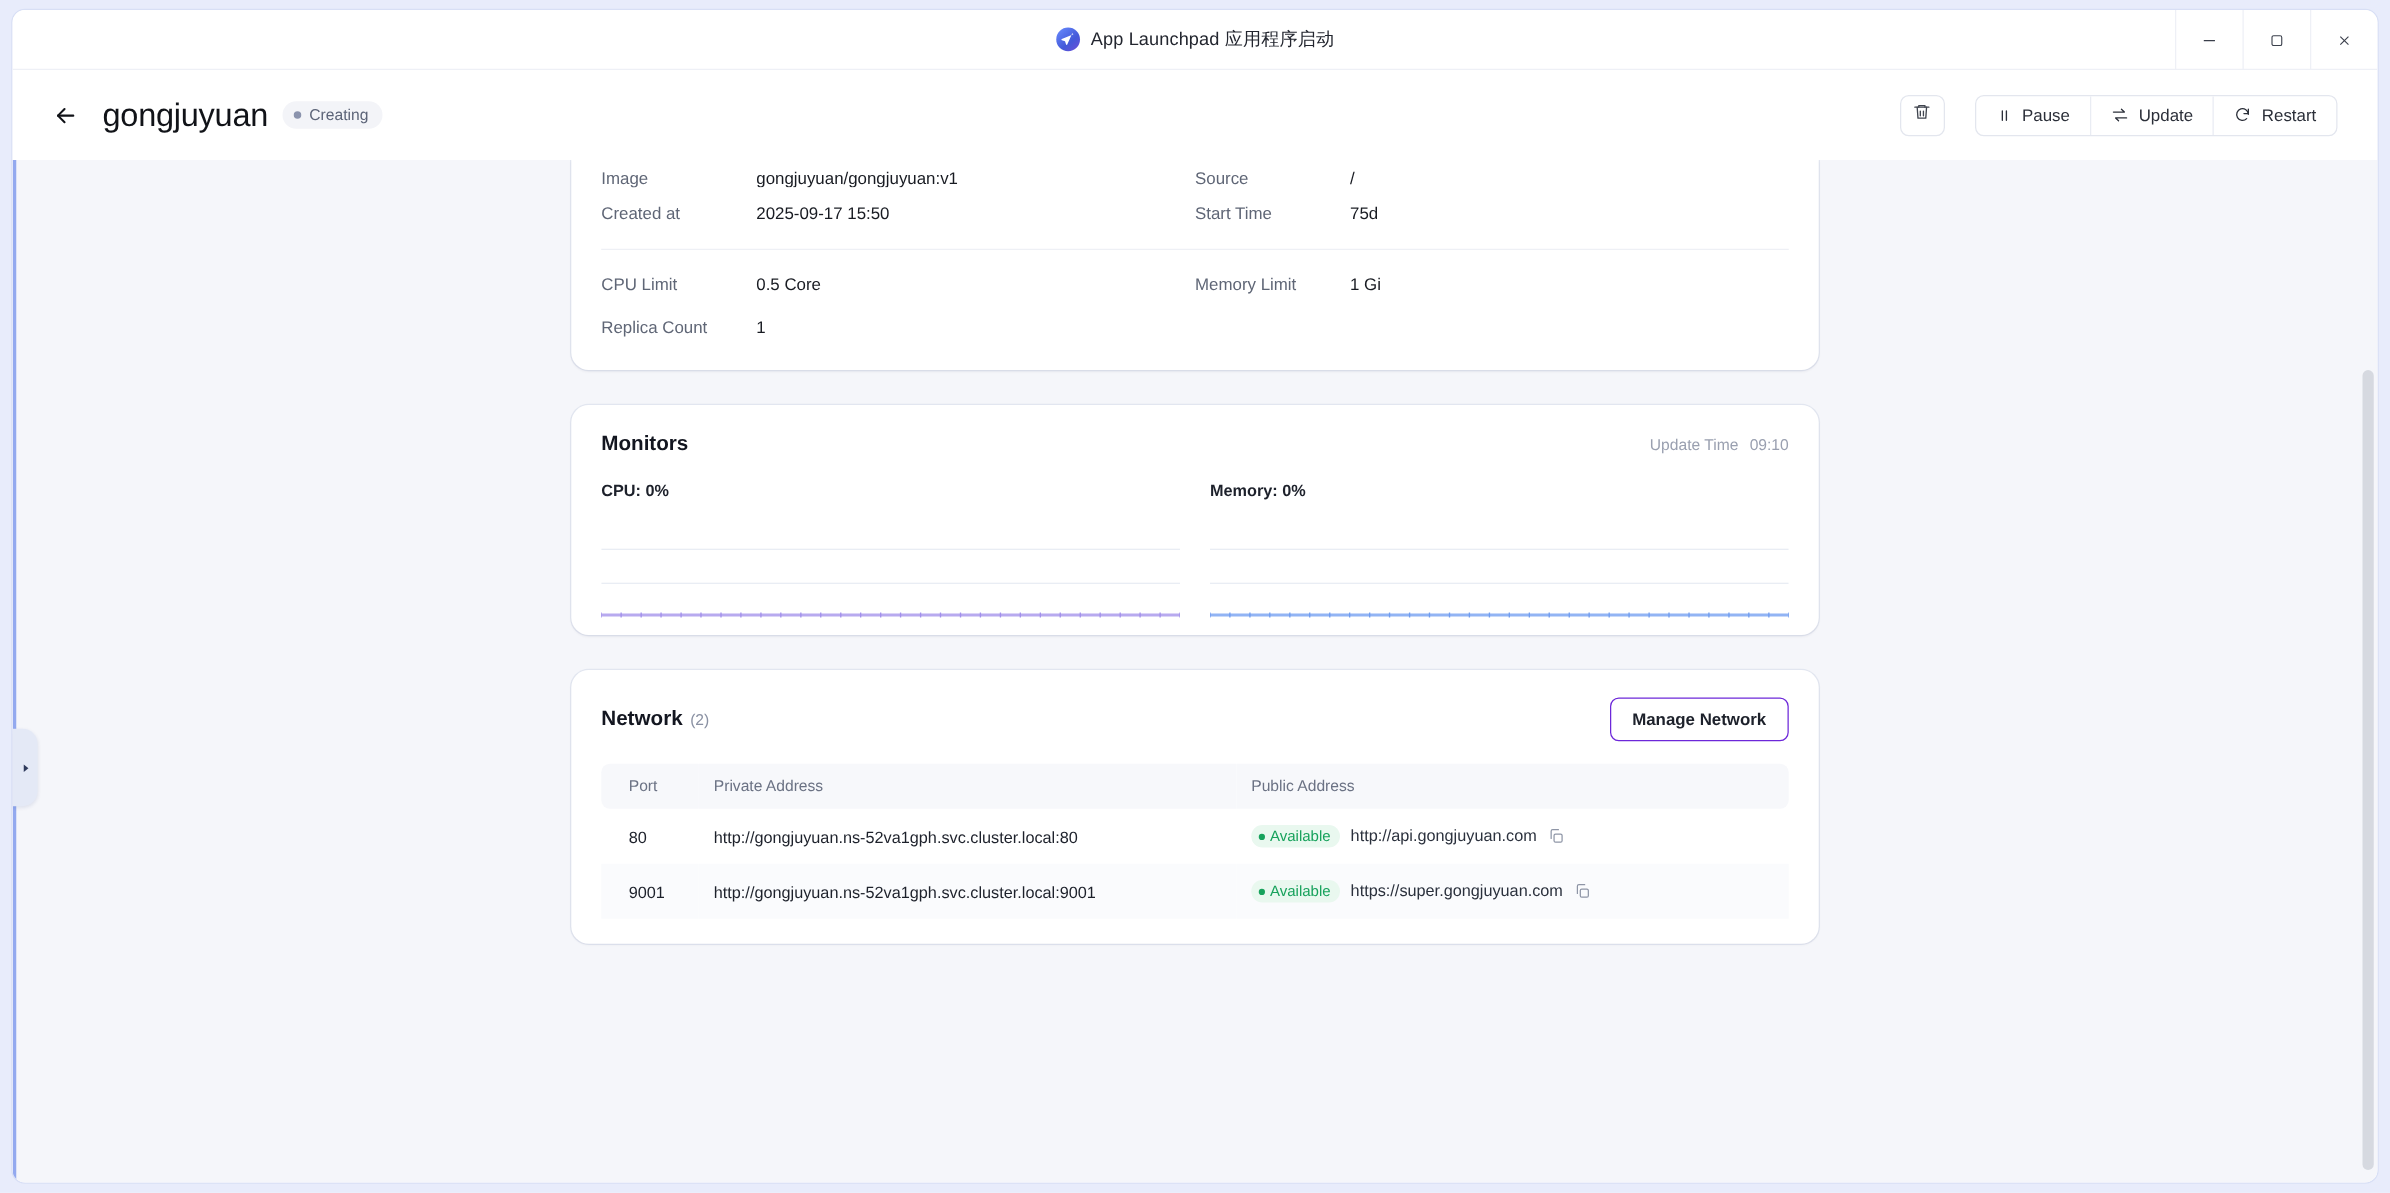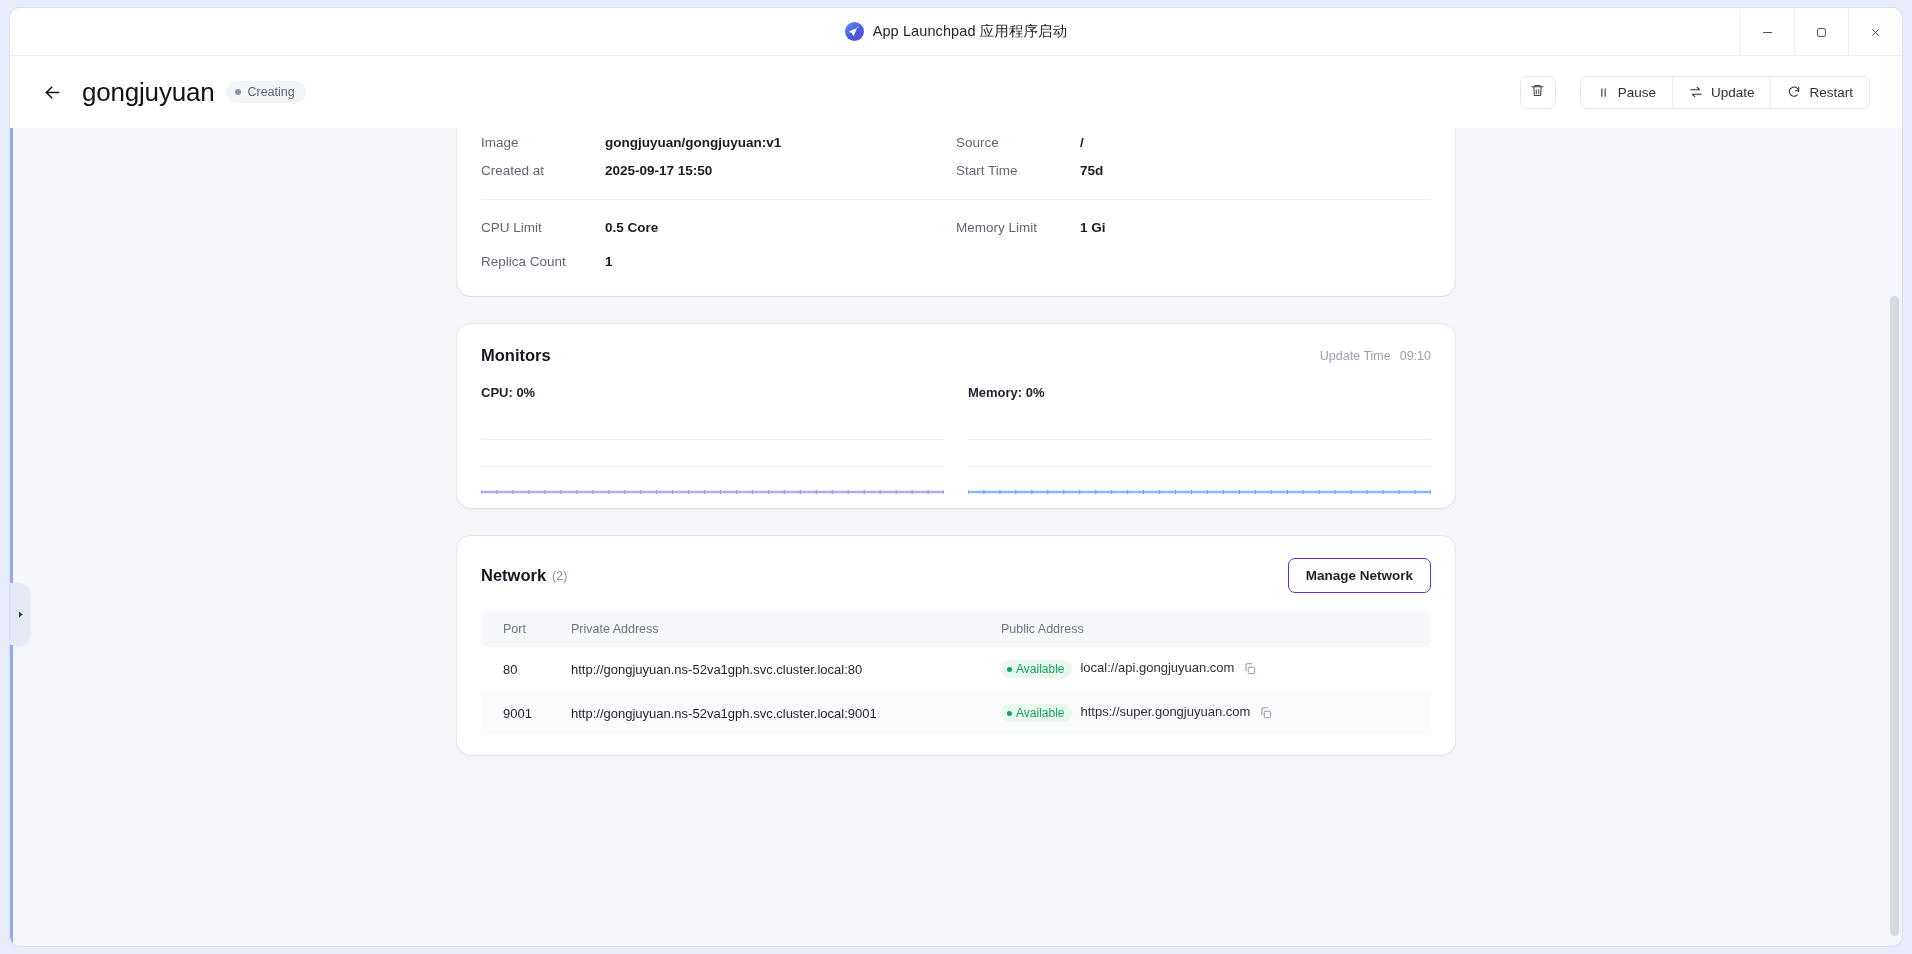--- a/index.html
+++ b/index.html
@@ -141,21 +141,21 @@
     display: flex; align-items: center;
     flex: 1 1 50%; min-width: 0;
   }
   .lbl {
     width: 124px; flex: 0 0 124px;
     font-size: 13.5px; color: #5f6676;
     white-space: nowrap;
   }
   .val {
     font-size: 13.5px; color: #181b22;
-    white-space: nowrap; overflow: hidden; text-overflow: ellipsis; font-weight: bold;
+    white-space: nowrap; overflow: hidden; text-overflow: ellipsis;
   }
   #row-created { height: 40px; }
   .divider { height: 1px; background: #eef0f5; margin: 9px 0 0 0; }
   #row-cpu { height: 48px; padding-top: 6px; }
   #row-replica { height: 26px; }
 
   
   #monitors-card { padding: 22px 24px 14px 24px; }
   .card-head { display: flex; align-items: center; }
   .card-title { font-size: 16.5px; font-weight: 700; color: #131620; }
@@ -484,21 +484,21 @@
               <th>Public Address</th>
             </tr>
           </thead>
           <tbody id="network-body">
               <tr>
                 <td>80</td>
                 <td>http://gongjuyuan.ns-52va1gph.svc.cluster.local:80</td>
                 <td><span class="avail-pill">
                     <span class="dot"></span>
                     <span>Available</span>
-                  </span><span class="pub-link">local://api.gongjuyuan.com</span><span class="copy-ic">
+                  </span><span class="pub-link">http://api.gongjuyuan.com</span><span class="copy-ic">
                     <svg width="14" height="14" viewBox="0 0 24 24" fill="none" stroke="currentColor" stroke-width="1.7" stroke-linecap="round" stroke-linejoin="round">
                       <rect x="9" y="9" width="11" height="11" rx="2"></rect>
                       <path d="M5 15V5a2 2 0 0 1 2-2h8"></path>
                     </svg>
                   </span></td>
               </tr>
               <tr class="alt">
                 <td>9001</td>
                 <td>http://gongjuyuan.ns-52va1gph.svc.cluster.local:9001</td>
                 <td><span class="avail-pill">

